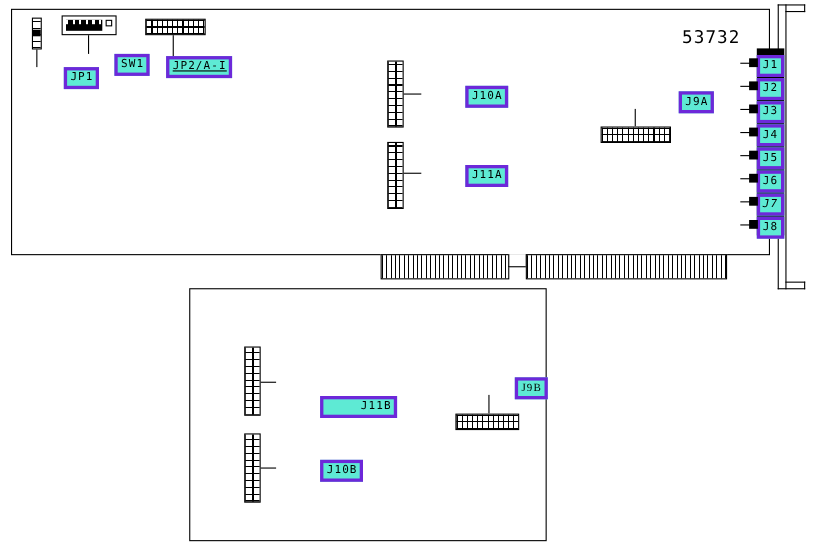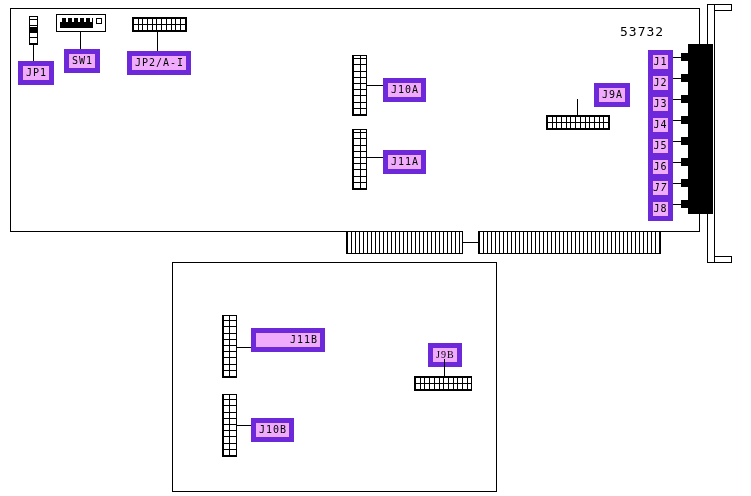--- a/index.html
+++ b/index.html
@@ -4,23 +4,23 @@
 <style>
   * { margin:0; padding:0; box-sizing:border-box; }
   html,body { background:#fff; }
   #canvas {
     position:relative; width:751px; height:496px; background:#fff;
     font-family:"DejaVu Sans Mono","Liberation Mono",monospace; color:#000;
     overflow:hidden;
   }
   .outline { position:absolute; border:1px solid #000; background:#fff; }
   .lbl {
-    position:absolute; border:5px solid #6d28d9; background:#f0abfc;
+    position:absolute; border:3px solid #6d28d9; background:#5eead4;
     font-size:10px; line-height:12px; letter-spacing:1px;
-    padding:1px 2px 1px 3px; white-space:nowrap; text-align:center;
+    padding:1px 2px 1px 3px; white-space:nowrap; text-align:center;margin-left:40px;
   }
   .lbl.fixed { width:25px; padding:1px 0; }
   .hline { position:absolute; height:1px; background:#000; }
   .vline { position:absolute; width:1px; background:#000; }
   .hdr-v {
     position:absolute; width:15px; border:1px solid #000; background-color:#fff;
     background-image:
       repeating-linear-gradient(90deg,#000 0 1px,transparent 1px 6.5px),
       repeating-linear-gradient(0deg,#000 0 1px,transparent 1px 6.2px);
   }
@@ -44,21 +44,21 @@
     background-position:0 10px,0 0;
     background-repeat:no-repeat,repeat;
   }
   .sw1-icon { position:absolute; left:56px; top:14px; width:50px; height:18px; border:1px solid #000; background:#fff; }
   .sw1-band {
     position:absolute; left:3px; top:3px; width:33px; height:10px; background-color:#000;
     background-image: repeating-linear-gradient(90deg,#fff 0 2px,transparent 2px 6px);
     background-size:100% 4px; background-repeat:no-repeat;
   }
   .sw1-mark { position:absolute; right:3px; top:3px; width:6px; height:6px; border:1px solid #000; background:#fff; }
-  .figure-number { position:absolute; font-size:13px; letter-spacing:1px; }
+  .figure-number { position:absolute; font-size:16px; letter-spacing:1px; }
   .black-block { position:absolute; background:#000; }
   .pin-bump { position:absolute; width:8px; height:8px; background:#000; }
   .key-notch {
     position:absolute; left:462px; top:231px; width:17px; height:12px; background:#fff;
     border-left:1px solid #000; border-right:1px solid #000; border-bottom:1px solid #000;
   }
 </style>
 </head>
 <body>
 
@@ -85,31 +85,31 @@
 
   <div class="sw1-icon">
     <div class="sw1-band"></div>
     <div class="sw1-mark"></div>
   </div>
   <div class="vline" style="left:80px;top:32px;height:17px;"></div>
   <div class="lbl" style="left:64px;top:49px;">SW1</div>
 
   <div class="hdr-h" style="left:132px;top:17px;width:55px;"></div>
   <div class="vline" style="left:157px;top:32px;height:19px;"></div>
-  <div class="lbl" style="left:127px;top:51px;">JP2/A-I</div>
+  <div class="lbl" style="left:111px;top:51px;text-decoration:underline;">JP2/A-I</div>
 
   <div class="hdr-v" style="left:352px;top:55px;height:61px;"></div>
   <div class="hline" style="left:367px;top:85px;width:16px;"></div>
   <div class="lbl" style="left:383px;top:78px;text-align:right;">J10A</div>
 
   <div class="hdr-v" style="left:352px;top:129px;height:61px;"></div>
   <div class="hline" style="left:367px;top:157px;width:16px;"></div>
   <div class="lbl" style="left:383px;top:150px;">J11A</div>
 
-  <div class="lbl" style="left:594px;top:83px;">J9A</div>
+  <div class="lbl" style="left:577px;top:83px;">J9A</div>
   <div class="vline" style="left:577px;top:99px;height:16px;"></div>
   <div class="hdr-h" style="left:546px;top:115px;width:64px;"></div>
 
   <div class="figure-number" style="left:620px;top:24px;">53732</div>
 
   <div class="black-block" style="left:688px;top:44px;width:25px;height:170px;"></div>
 
   <div class="lbl fixed" style="left:648px;top:50px;">J1</div>
   <div class="hline" style="left:673px;top:57px;width:9px;"></div>
   <div class="pin-bump" style="left:681px;top:53px;"></div>
@@ -139,21 +139,21 @@
   <div class="pin-bump" style="left:681px;top:179px;"></div>
 
   <div class="lbl fixed" style="left:648px;top:197px;">J8</div>
   <div class="hline" style="left:673px;top:204px;width:9px;"></div>
   <div class="pin-bump" style="left:681px;top:200px;"></div>
 
   <div class="outline" style="left:172px;top:262px;width:325px;height:230px;"></div>
 
   <div class="hdr-v" style="left:222px;top:315px;height:63px;"></div>
   <div class="hline" style="left:237px;top:347px;width:14px;"></div>
-  <div class="lbl" style="left:251px;top:328px;padding-left:34px;">J11B</div>
+  <div class="lbl" style="left:251px;top:360px;padding-left:34px;">J11B</div>
 
   <div class="hdr-v" style="left:222px;top:394px;height:63px;"></div>
   <div class="hline" style="left:237px;top:425px;width:14px;"></div>
   <div class="lbl" style="left:251px;top:418px;">J10B</div>
 
   <div class="lbl" style="left:428px;top:343px;font-family:Liberation Serif, serif;">J9B</div>
   <div class="vline" style="left:444px;top:359px;height:17px;"></div>
   <div class="hdr-h" style="left:414px;top:376px;width:58px;"></div>
 
 </div>

